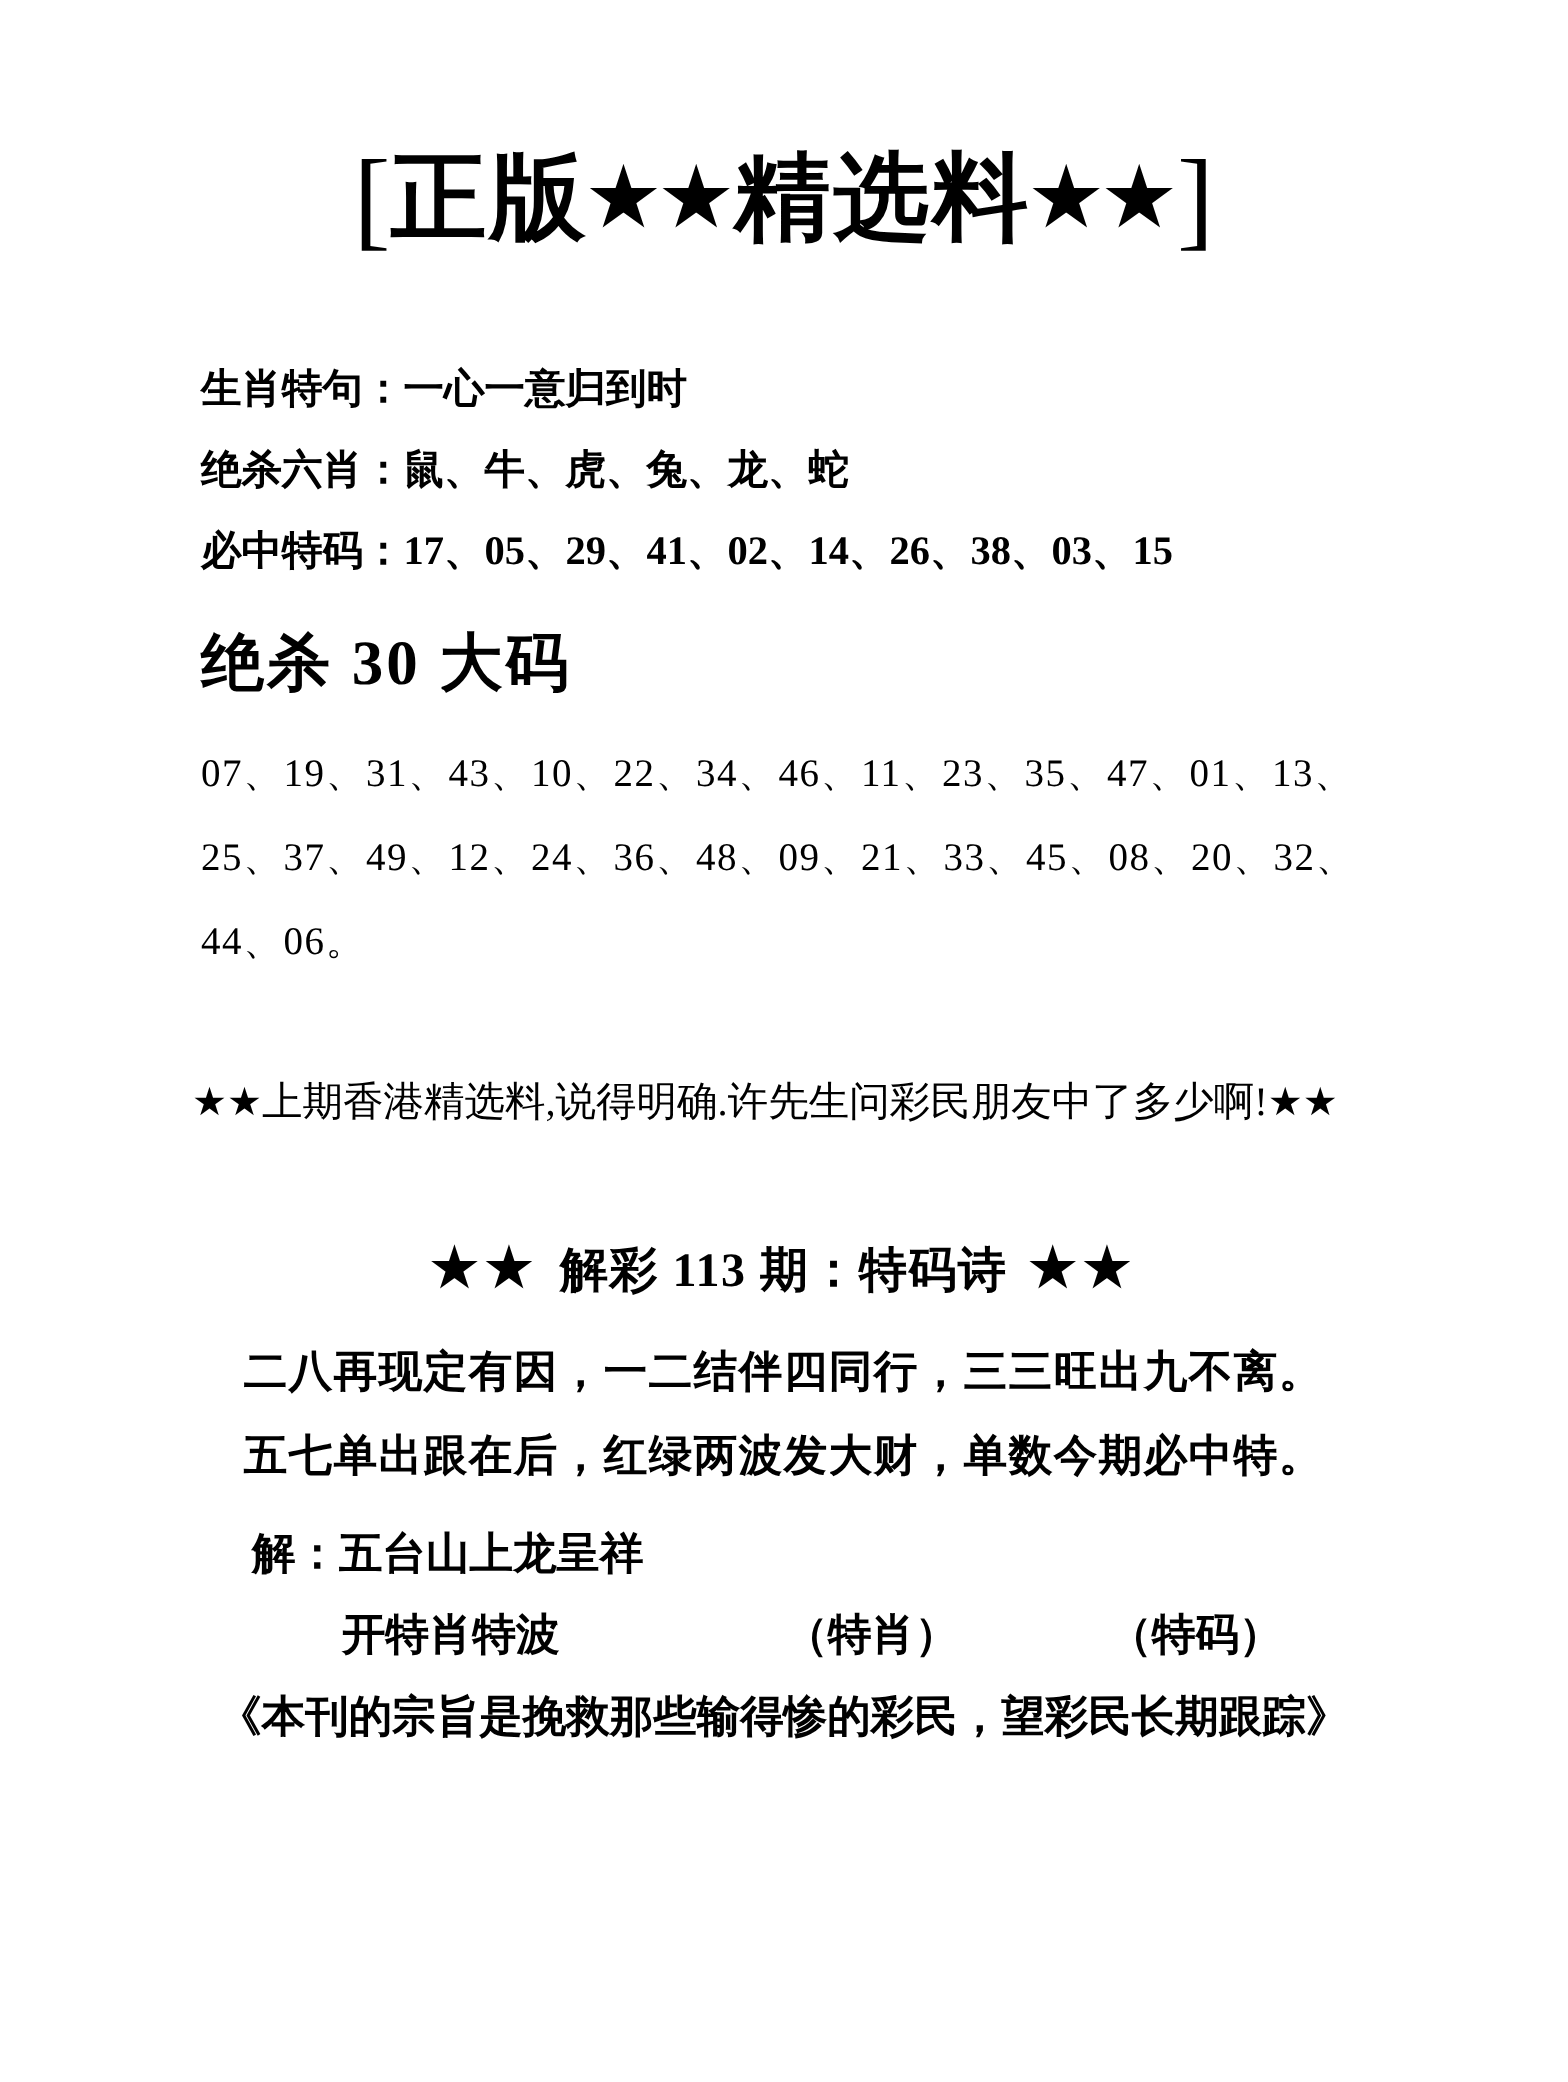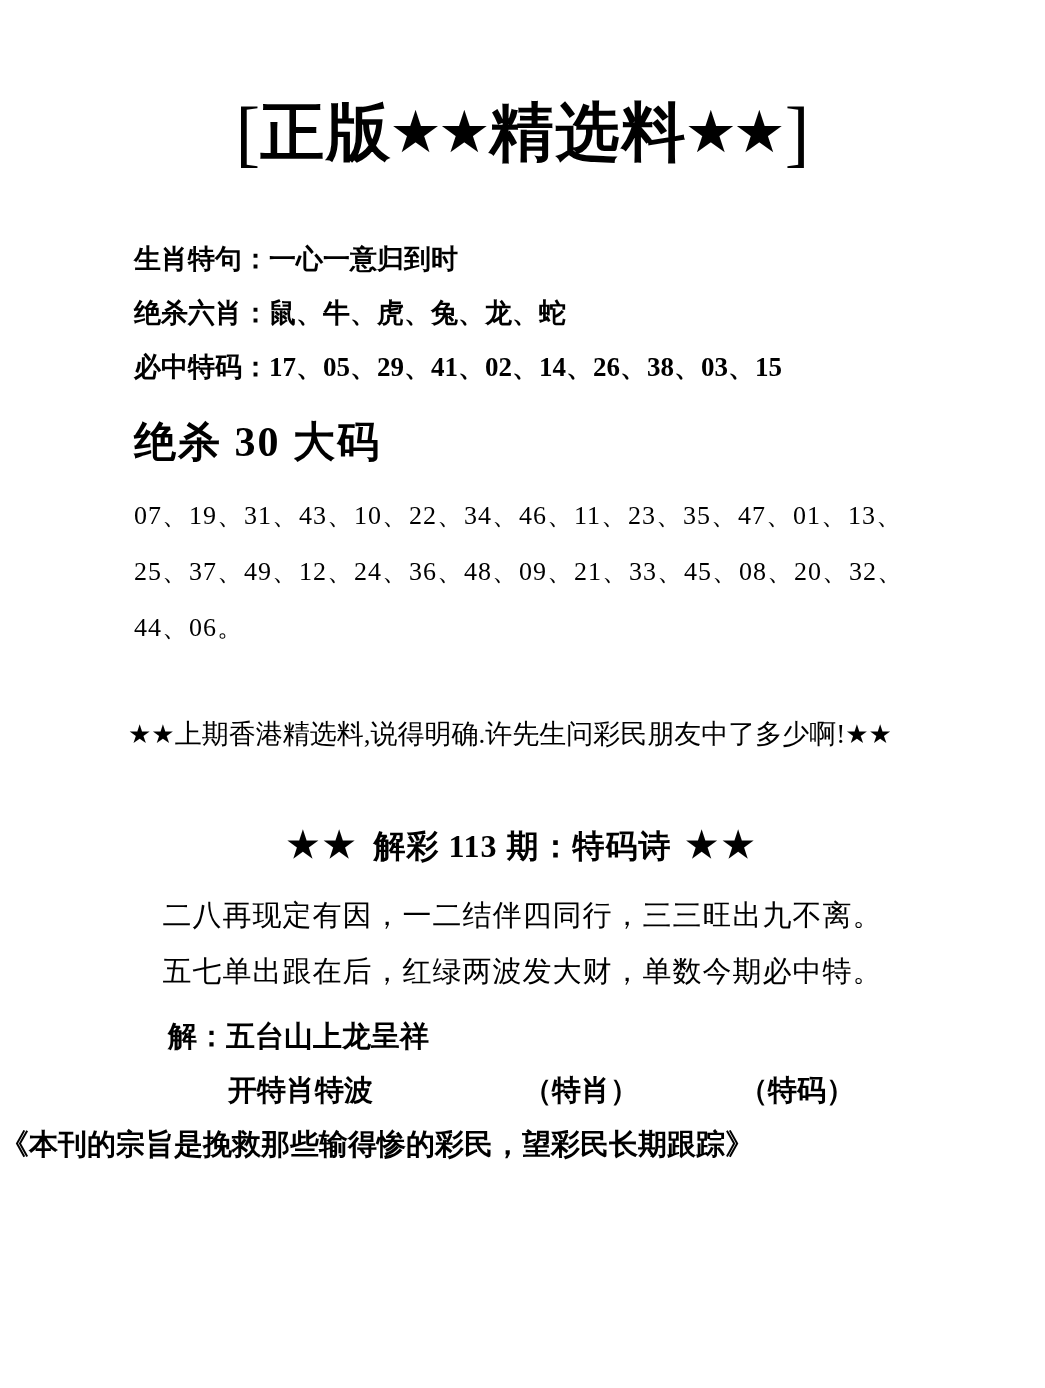--- a/index.html
+++ b/index.html
@@ -103,21 +103,21 @@
     white-space: nowrap;
   }
   .sec-title .star { font-size: 36px; letter-spacing: 4px; }
   .sec-title .txt { margin: 0 14px; letter-spacing: 1px; }
 
   .poem {
     margin-top: 18px;
     text-align: center;
     font-size: 29px;
     line-height: 56px;
-    font-weight: normal;
+    font-weight: bold;
     letter-spacing: 1px;
   }
   .poem .pl { white-space: nowrap; }
 
   .jie {
     margin-top: 10px;
     padding-left: 168px;
     font-size: 29px;
     line-height: 54px;
     font-weight: bold;
@@ -128,20 +128,21 @@
     font-size: 29px;
     line-height: 54px;
     font-weight: bold;
     white-space: nowrap;
   }
   .kai .gap1 { display: inline-block; width: 150px; }
   .kai .gap2 { display: inline-block; width: 100px; }
 
   .footer {
     margin-top: 8px;
+    text-align: center;
     font-size: 29px;
     font-weight: bold;
     letter-spacing: 0px;
     white-space: nowrap;
   }
 </style>
 </head>
 <body>
 
 <div class="page">

